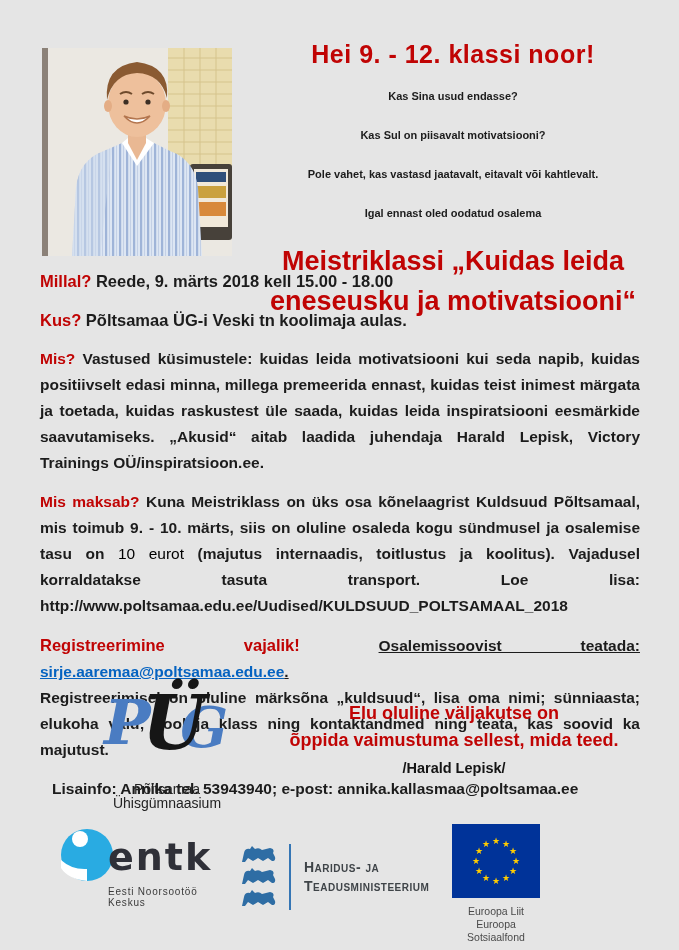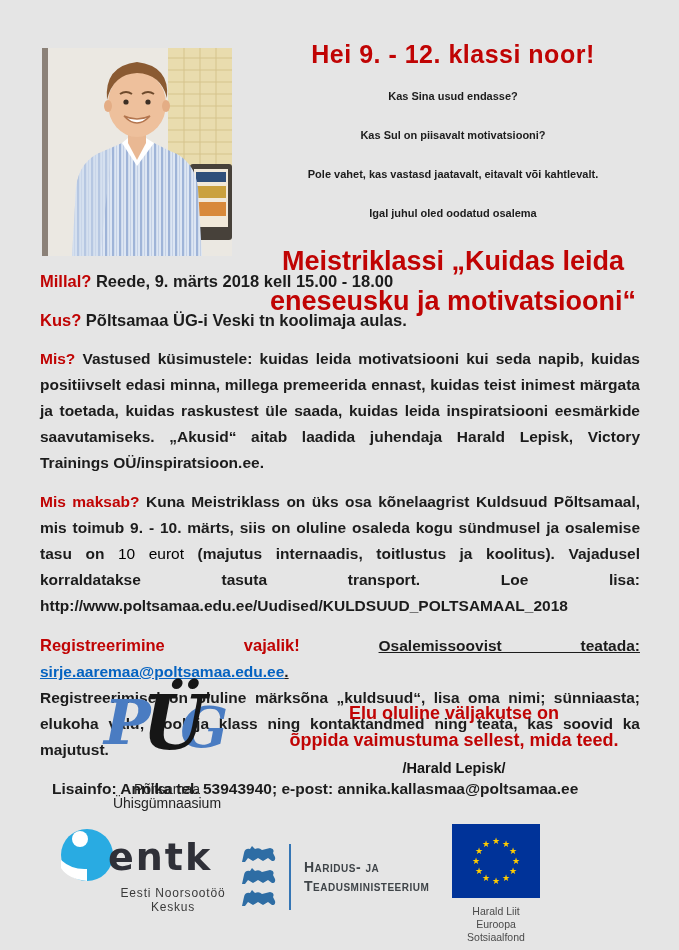--- a/index.html
+++ b/index.html
@@ -29,22 +29,22 @@
   .pyg .gP{left:12px;top:-6px;font-size:62px;}
   .pyg .gG{right:14px;top:2px;font-size:56px;}
   .pyg .gU{position:absolute;left:50px;top:-12px;font-size:74px;color:#161616;font-family:"DejaVu Serif",serif;font-style:italic;}
   .pyg .cap{font-size:14px;line-height:14px;color:#222;text-align:center;font-weight:400;margin-top:6px;}
   .quote{position:absolute;left:250px;top:700px;width:408px;text-align:center;}
   .quote .qline{color:#c00404;font-size:18px;line-height:27px;margin:0;}
   .quote .qauthor{color:#141414;font-size:14.5px;line-height:24px;margin:2px 0 0;}
   
   .logo{position:absolute;}
   .entk{left:60px;top:826px;width:185px;height:80px;}
-  .entk .cap{position:absolute;left:48px;top:60px;width:130px;text-align:center;
-             font-size:12px;letter-spacing:.8px;color:#3a3a3a;font-weight:400;}
+  .entk .cap{position:absolute;left:48px;top:60px;width:130px;text-align:left;
+             font-size:10px;letter-spacing:.8px;color:#3a3a3a;font-weight:400;}
   .ministry{left:240px;top:842px;width:200px;height:70px;display:flex;align-items:center;}
   .ministry .mtxt{font-variant:small-caps;color:#3f4448;font-size:14px;line-height:19px;
                   font-weight:700;letter-spacing:.5px;margin-left:12px;}
   .eu{left:448px;top:824px;width:96px;text-align:center;}
   .eu .cap{font-size:10.5px;line-height:13px;color:#4a4a4a;font-weight:400;margin-top:3px;}
   .eflag{left:546px;top:820px;width:104px;text-align:center;}
   .eflag .cap{font-size:10.5px;line-height:13px;color:#4a4a4a;font-weight:400;margin-top:2px;}
 </style>
 </head>
 <body>
@@ -100,21 +100,21 @@
       <path d="M100,46 Q106,42 112,46" stroke="#6e4a2c" stroke-width="2" fill="none"></path>
       <path d="M82,68 Q95,82 108,68 Q95,74 82,68 Z" fill="#ffffff" stroke="#b3754e" stroke-width="1.5"></path>
     </svg>
   </div>
 
   <div class="header-col">
     <h1 class="greeting">Hei 9. - 12. klassi noor!</h1>
     <p class="subline">Kas Sina usud endasse?</p>
     <p class="subline">Kas Sul on piisavalt motivatsiooni?</p>
     <p class="subline">Pole vahet, kas vastasd jaatavalt, eitavalt või kahtlevalt.</p>
-    <p class="subline">Igal juhul oled oodatud osalema</p>
+    <p class="subline">Igal ennast oled oodatud osalema</p>
     <h2 class="main-title">
       <span>Meistriklassi „Kuidas leida</span><br>
       <span>eneseusku ja motivatsiooni“</span>
     </h2>
   </div>
 
   <div class="body-col">
     <p class="para nojust" style="font-size:16.5px;">
       <span class="lead">Millal?</span>
       <span>Reede, 9. märts 2018 kell 15.00 - 18.00</span>
@@ -194,19 +194,19 @@
           <text x="54" y="57">★</text>
         <text x="44" y="60">★</text>
           <text x="34" y="57">★</text>
           <text x="27" y="50">★</text>
         <text x="24" y="40">★</text>
           <text x="27" y="30">★</text>
           <text x="34" y="23">★</text>
       </g>
     </svg>
     <div class="cap">
-      <span>Harald Liit</span><br>
+      <span>Euroopa Liit</span><br>
       <span>Euroopa Sotsiaalfond</span>
     </div>
   </div>
 
 
 </div>
 
 </body></html>

